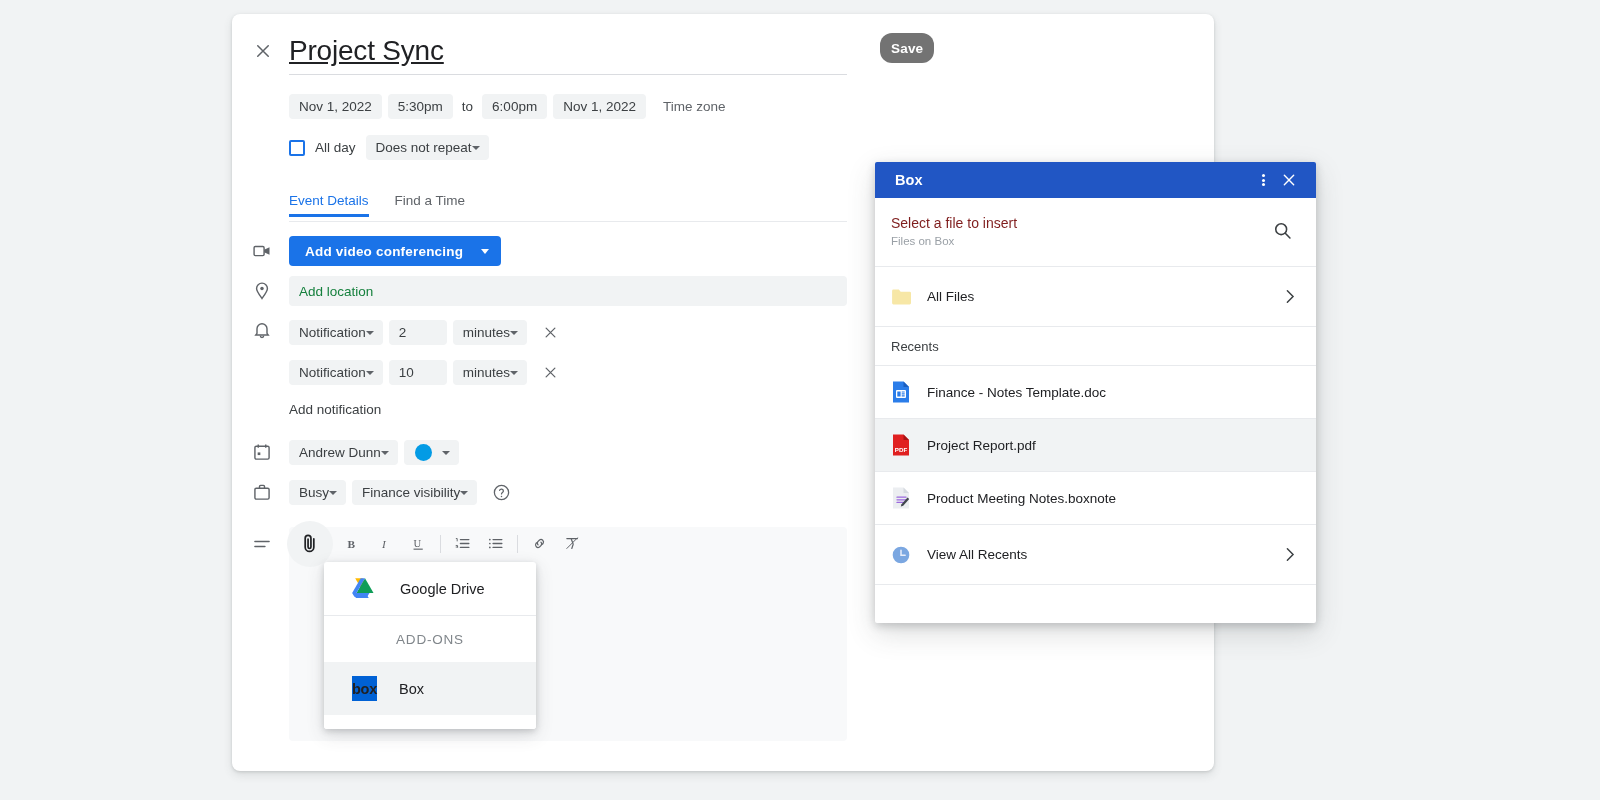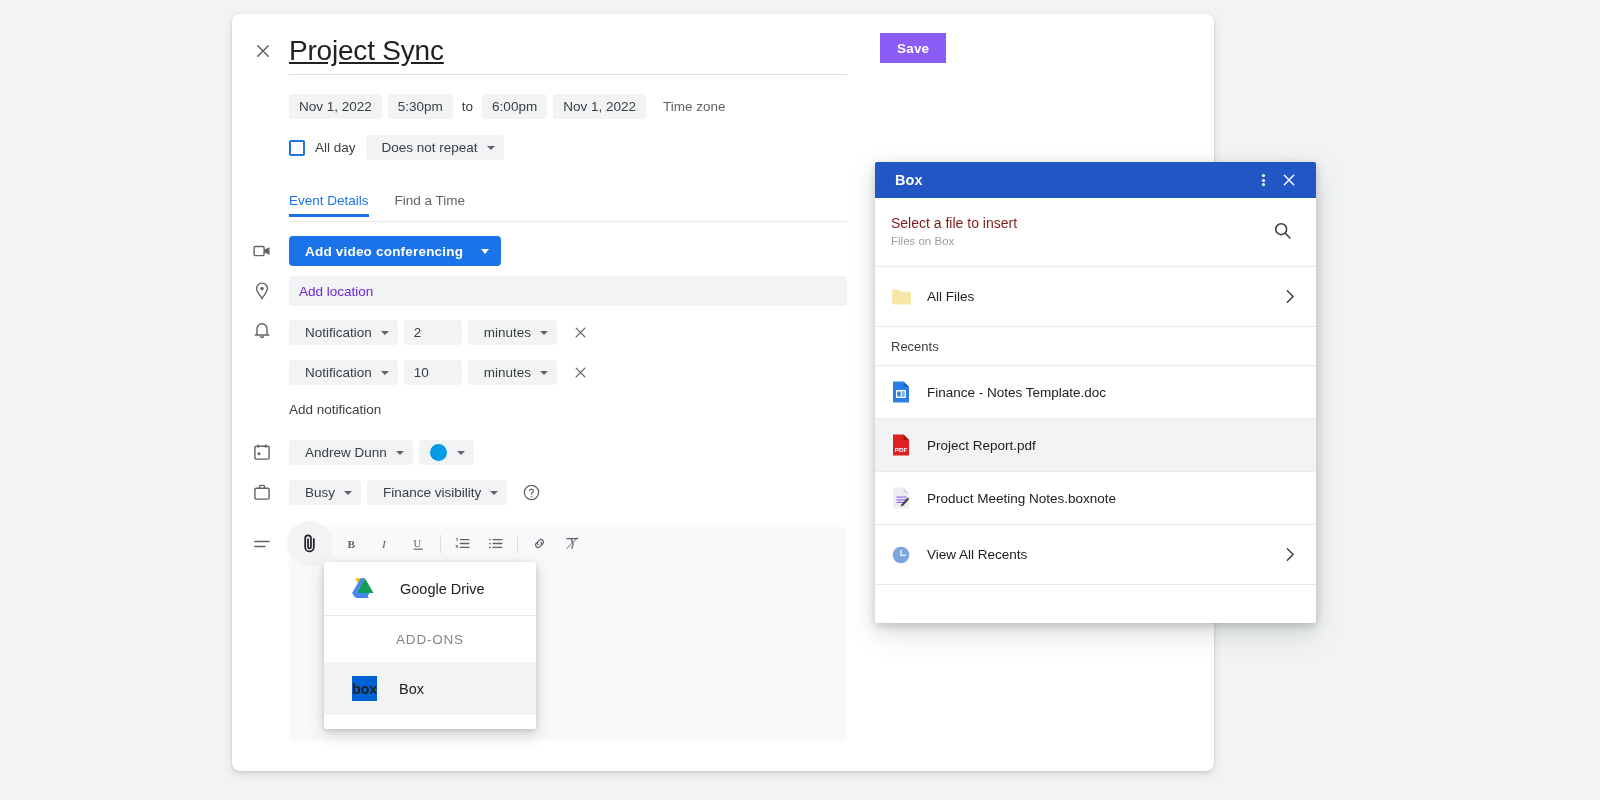--- a/index.html
+++ b/index.html
@@ -35,23 +35,23 @@
     font-size: 28px; color: #202124; line-height: 40px;
     letter-spacing: -.2px;
     text-decoration: underline;
   }
   .title-underline {
     margin-top: 3px; height: 1px; background: #dadce0; width: 558px;
   }
 
   .save-btn {
     position: absolute; left: 880px; top: 33px;
-    height: 30px; padding: 0 17px;
-    background: #8b5cf6; color: #fff;
-    border: none; border-radius: 0;
+    height: 30px; padding: 0 11px;
+    background: #737373; color: #fff;
+    border: none; border-radius: 12px;
     font-size: 13.5px; font-weight: bold;
     font-family: "Liberation Sans", sans-serif;
     cursor: pointer; letter-spacing: .2px;
   }
 
   
   .dt-row {
     position: absolute; left: 289px; top: 94px;
     display: flex; align-items: center; gap: 6px;
   }
@@ -69,22 +69,22 @@
     display: flex; align-items: center; gap: 10px;
   }
   .cbox {
     width: 16px; height: 16px;
     border: 2px solid #1a73e8; border-radius: 2px;
     background: #fff; cursor: pointer;
   }
   .allday-lbl { font-size: 13.5px; color: #3c4043; }
   .chip-dd {
     background: #f1f3f4; border-radius: 4px;
-    padding: 5px 9px 5px 16px; font-size: 13.5px; color: #3c4043;
-    cursor: pointer; display: flex; align-items: center; gap: 9px;
+    padding: 5px 9px 5px 10px; font-size: 13.5px; color: #3c4043;
+    cursor: pointer; display: flex; align-items: center; 
   }
   .caret {
     width: 0; height: 0;
     border-left: 4px solid transparent; border-right: 4px solid transparent;
     border-top: 4px solid #5f6368;
   }
 
   
   .tabs {
     position: absolute; left: 289px; top: 193px;
@@ -119,21 +119,21 @@
     border-left: 4.5px solid transparent; border-right: 4.5px solid transparent;
     border-top: 5px solid #fff;
   }
 
   .loc-field {
     position: absolute; left: 289px; top: 276px;
     width: 558px; height: 30px; background: #f1f3f4;
     border-radius: 4px; display: flex; align-items: center;
     padding-left: 10px; cursor: text;
   }
-  .loc-field span { font-size: 13.5px; color: #6d28d9; }
+  .loc-field span { font-size: 13.5px; color: #15803d; }
 
   .notif-row {
     position: absolute; left: 289px;
     display: flex; align-items: center; gap: 6px;
   }
   .notif-row .num {
     background: #f1f3f4; border-radius: 4px;
     padding: 5px 10px; font-size: 13.5px; color: #3c4043;
     min-width: 58px; cursor: text;
   }

